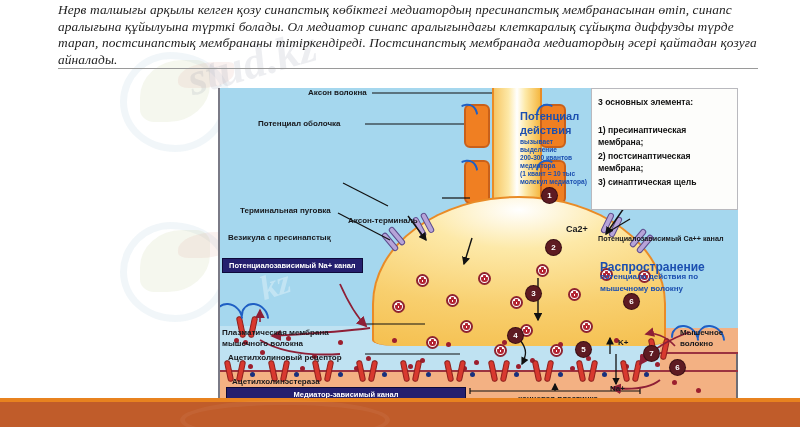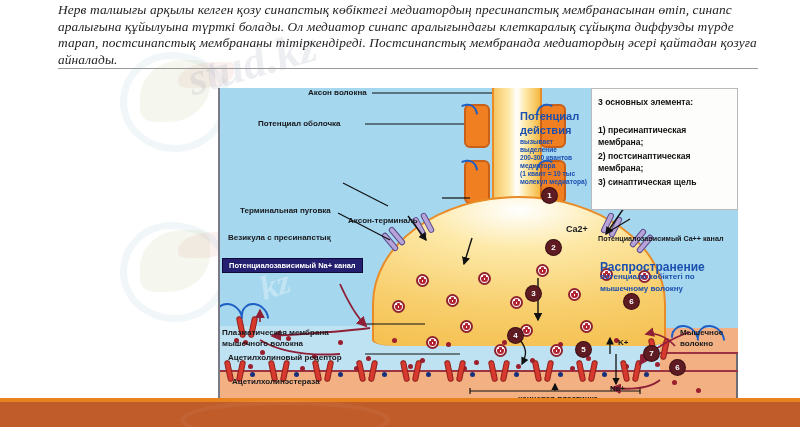--- a/index.html
+++ b/index.html
@@ -363,20 +363,21 @@
   <div class="lbl" style="left:8px;top:145px;">Везикула с пресинапстық</div>
   <div class="lbl" style="left:128px;top:128px;">Аксон-терминаль</div>
 
   <div class="bluebox" style="left:2px;top:170px;">Потенциалозависимый Na+ канал</div>
 
   <div class="lbl" style="left:2px;top:240px;">Плазматическая мембрана</div>
   <div class="lbl" style="left:2px;top:251px;">мышечного волокна</div>
   <div class="lbl" style="left:8px;top:265px;">Ацетилхолиновый рецептор</div>
   <div class="lbl" style="left:12px;top:289px;">Ацетилхолинэстераза</div>
 
+  <div class="bluebox" style="left:6px;top:299px;width:240px;text-align:center;box-sizing:border-box;">Медиатор-зависимый канал</div>
 
   <div class="lbl" style="left:298px;top:306px;">концевая пластинка</div>
 
   <div class="lbl" style="left:460px;top:240px;">Мышечное</div>
   <div class="lbl" style="left:460px;top:251px;">волокно</div>
 
   <div class="lbl" style="left:346px;top:136px;font-size:9px;">
     <span>Ca2+</span>
   </div>
   <div class="lbl" style="left:398px;top:250px;font-size:8px;">K+</div>
@@ -387,21 +388,21 @@
   <div class="bluelbl" style="left:300px;top:22px;font-size:11px;">Потенциал</div>
   <div class="bluelbl" style="left:300px;top:36px;font-size:11px;">действия</div>
   <div class="bluelbl" style="left:300px;top:50px;font-size:6.6px;">вызывает</div>
   <div class="bluelbl" style="left:300px;top:58px;font-size:6.6px;">выделение</div>
   <div class="bluelbl" style="left:300px;top:66px;font-size:6.6px;">200-300 квантов</div>
   <div class="bluelbl" style="left:300px;top:74px;font-size:6.6px;">медиатора</div>
   <div class="bluelbl" style="left:300px;top:82px;font-size:6.6px;">(1 квант = 10 тыс</div>
   <div class="bluelbl" style="left:300px;top:90px;font-size:6.6px;">молекул медиатора)</div>
 
   <div class="bluelbl" style="left:380px;top:172px;font-size:12px;">Распространение</div>
-  <div class="bluelbl" style="left:380px;top:184px;font-size:8px;">потенциала көбіктегі по</div>
+  <div class="bluelbl" style="left:380px;top:184px;font-size:8px;">потенциала действия по</div>
   <div class="bluelbl" style="left:380px;top:196px;font-size:8px;">мышечному волокну</div>
 
   <div id="infocol">
     <div style="position:absolute;left:6px;top:8px;font-size:8.6px;font-weight:700;color:#111;text-align:right;">3 основных элемента:</div>
     <div style="position:absolute;left:6px;top:36px;font-size:8.6px;font-weight:700;color:#111;">1) пресинаптическая</div>
     <div style="position:absolute;left:6px;top:48px;font-size:8.6px;font-weight:700;color:#111;">мембрана;</div>
     <div style="position:absolute;left:6px;top:62px;font-size:8.6px;font-weight:700;color:#111;">2) постсинаптическая</div>
     <div style="position:absolute;left:6px;top:74px;font-size:8.6px;font-weight:700;color:#111;">мембрана;</div>
     <div style="position:absolute;left:6px;top:88px;font-size:8.6px;font-weight:700;color:#111;">3) синаптическая щель</div>
   </div>

